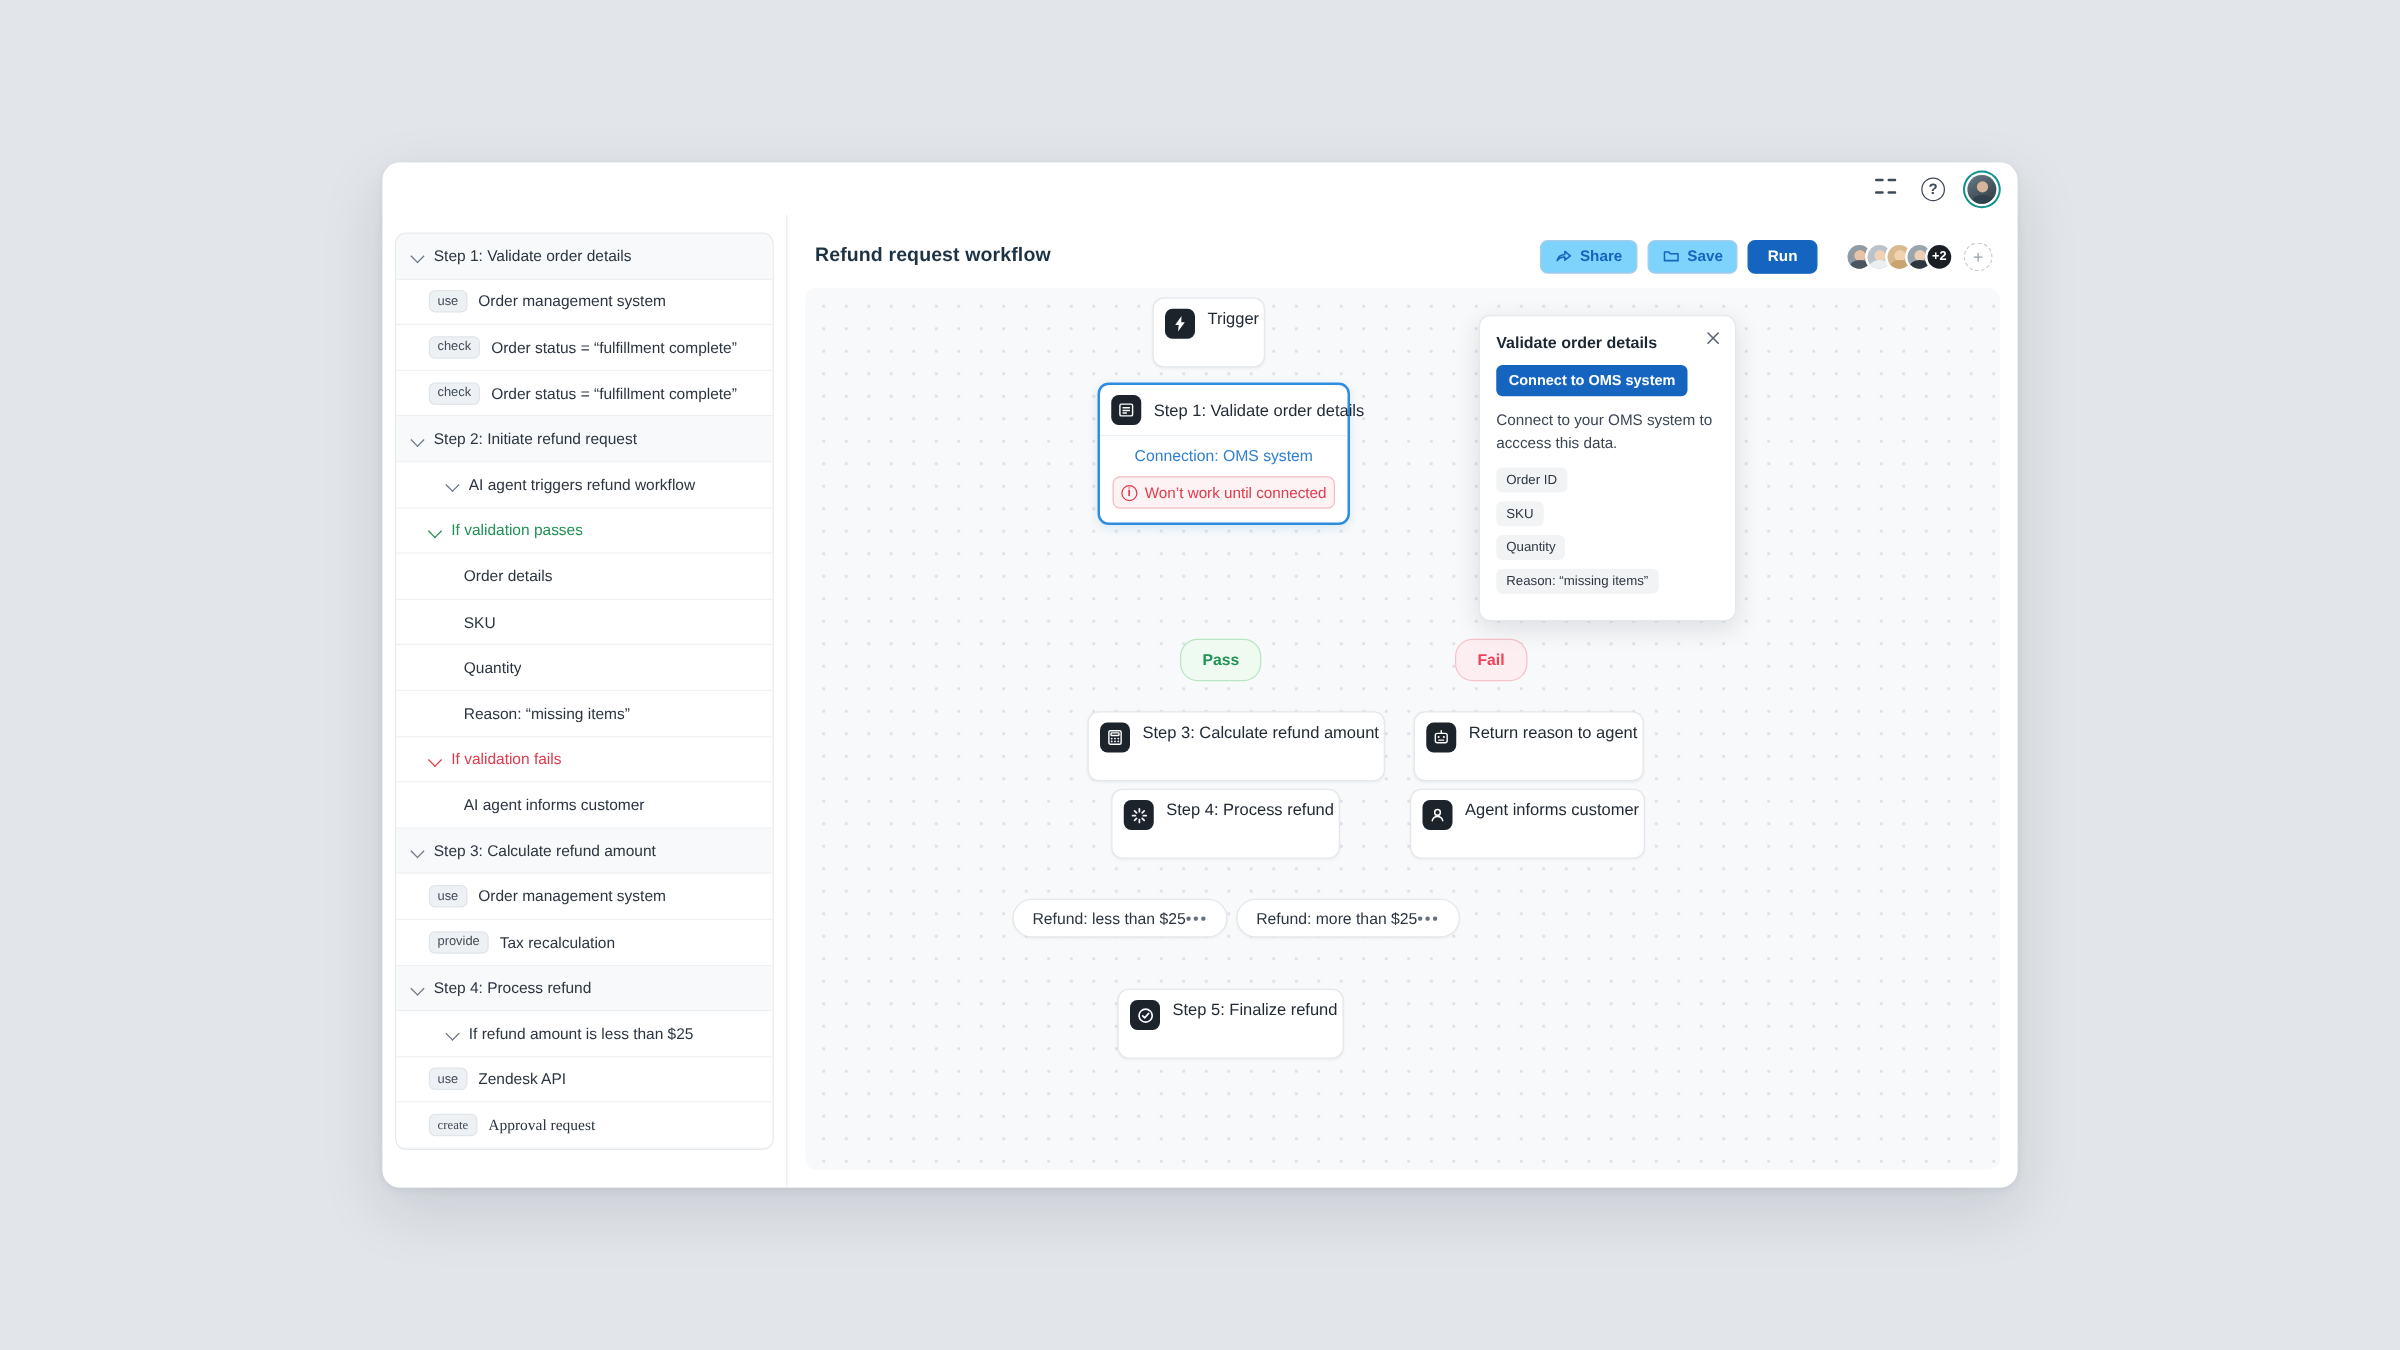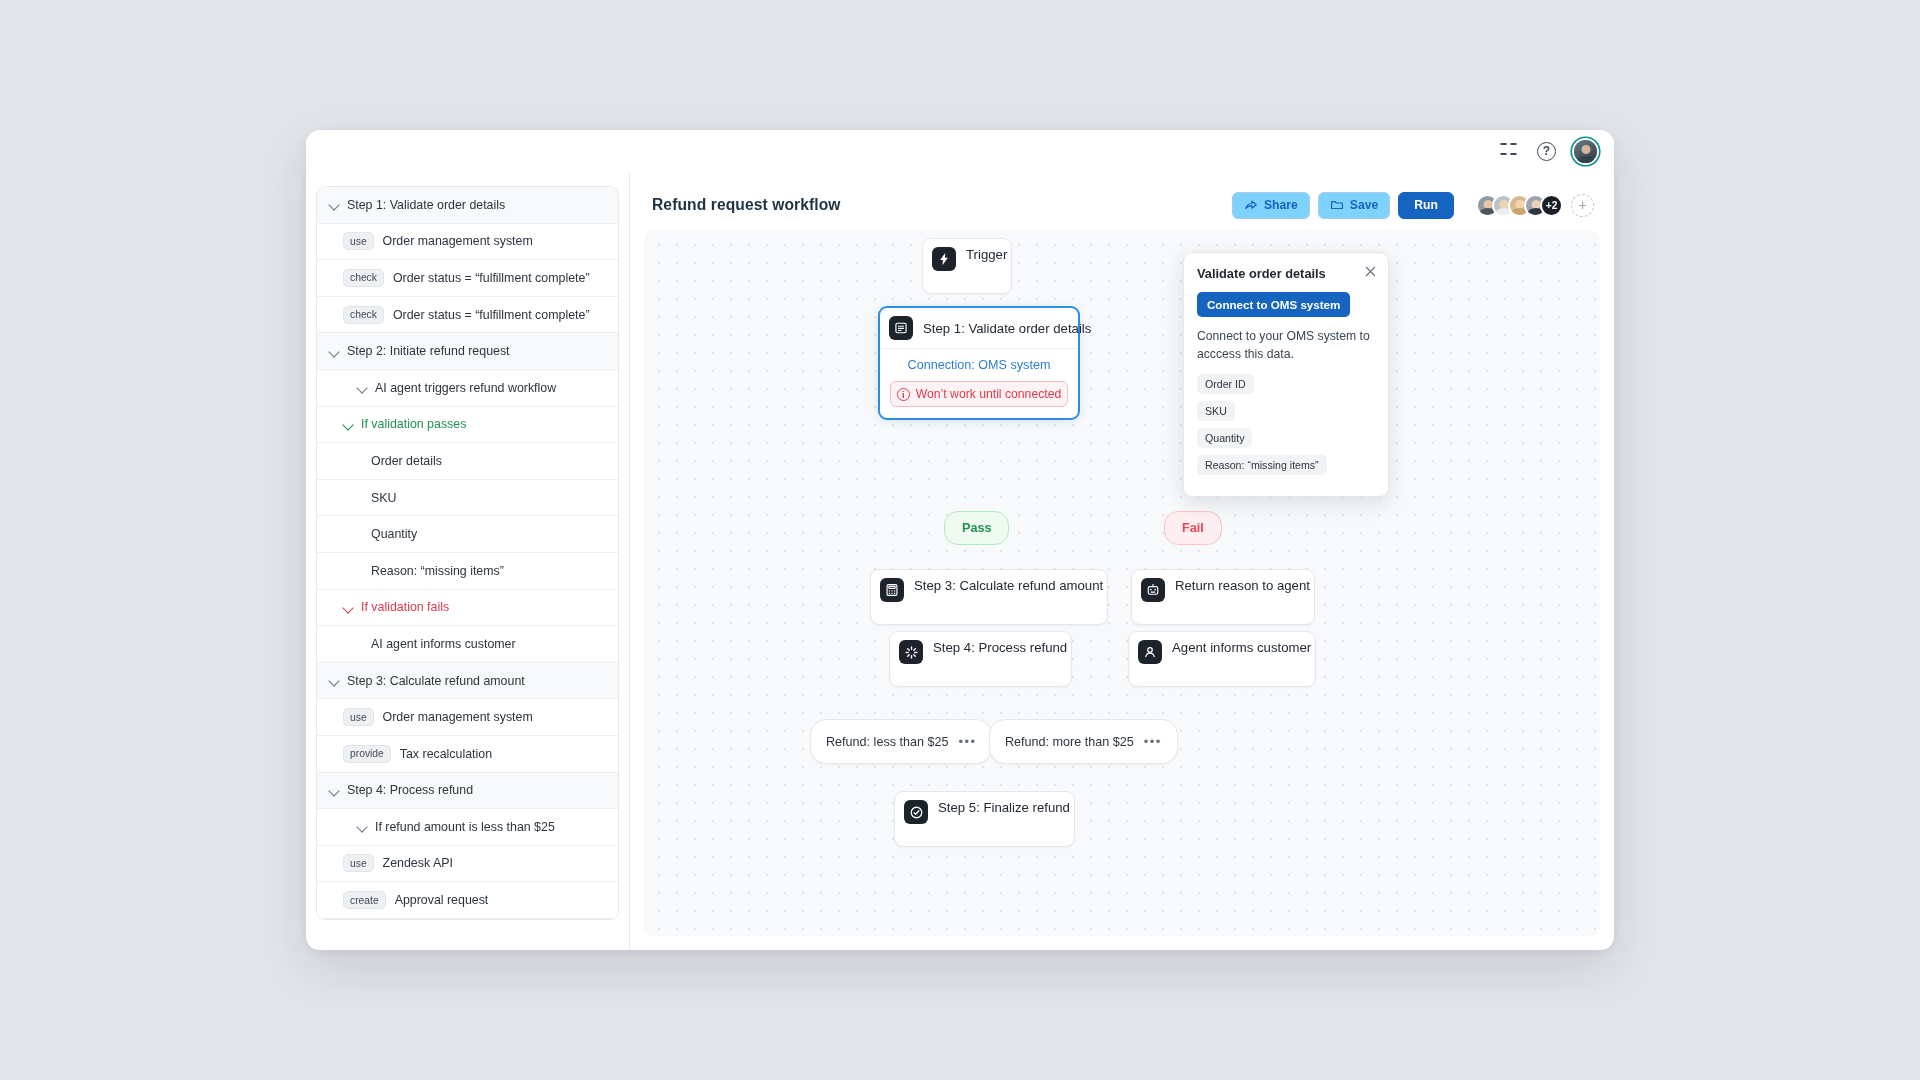--- a/index.html
+++ b/index.html
@@ -177,21 +177,21 @@
   }
 
   .pill {
     position: absolute; height: 27px; display: flex; align-items: center; justify-content: center;
     padding: 16px 17px; border-radius: 14px; font-size: 12.6px; font-weight: 700;
   }
   .pill.pass { background: #effaf1; border: 1px solid #b6e6c3; color: #1f9254; }
   .pill.fail { background: #fdeff1; border: 1px solid #f6c3c9; color: #ef4458; }
 
   .cond {
-    position: absolute; height: 45px; display: flex; align-items: center; gap: 10px;
+    position: absolute; height: 31px; display: flex; align-items: center; 
     background: #fff; border: 1px solid #e4e8ec; border-radius: 16px;
     padding: 0 15px; font-size: 12.6px; color: #2c3541;
     box-shadow: 0 1px 2px rgba(20,30,45,.05); white-space: nowrap;
   }
   .cond .dots { color: #64707d; letter-spacing: 1.4px; font-size: 13px; }
 
   
   #popover {
     position: absolute; left: 539px; top: 22px; width: 206px;
     background: #fff; border: 1px solid #e4e8ec; border-radius: 9px;
@@ -309,21 +309,21 @@
           </div>
           <div class="row" style="padding-left: 40px;">
             <span class="chev"></span>
             <span class="label">If refund amount is less than $25</span>
           </div>
           <div class="row" style="padding-left: 26px;">
             <span style="width: 0px;"></span>
             <span class="tag">use</span>
             <span class="label">Zendesk API</span>
           </div>
-          <div class="row" style="padding-left: 26px;">
+          <div class="row" style="padding-left: 26px; font-family: Liberation Serif, serif;">
             <span style="width: 0px;"></span>
             <span class="tag">create</span>
             <span class="label">Approval request</span>
           </div>
         </div>
     </div>
 
     <div id="canvas-area">
 
       <div id="canvas-header">

